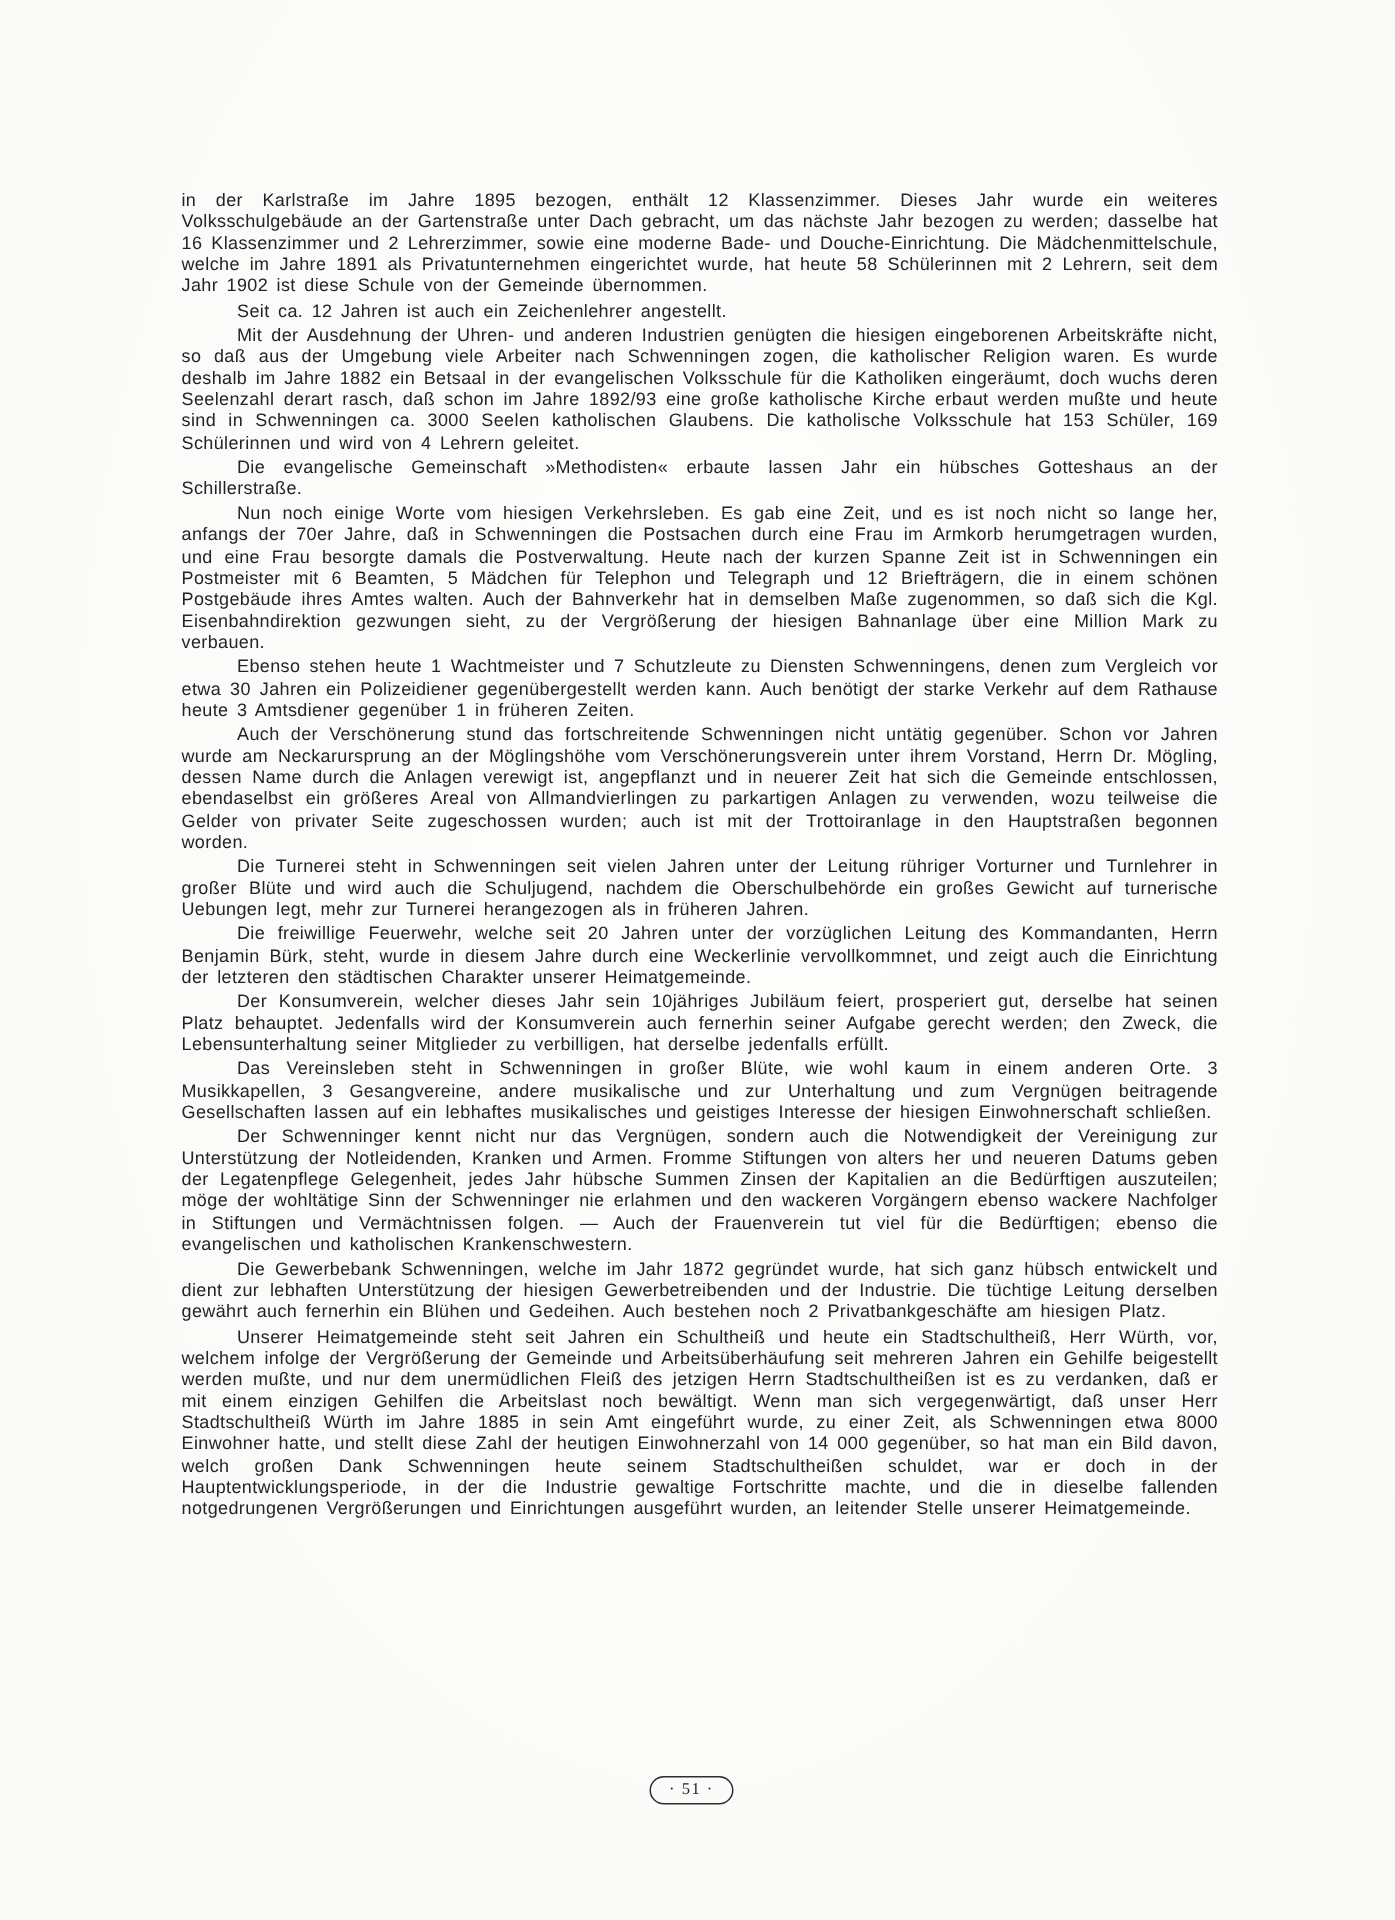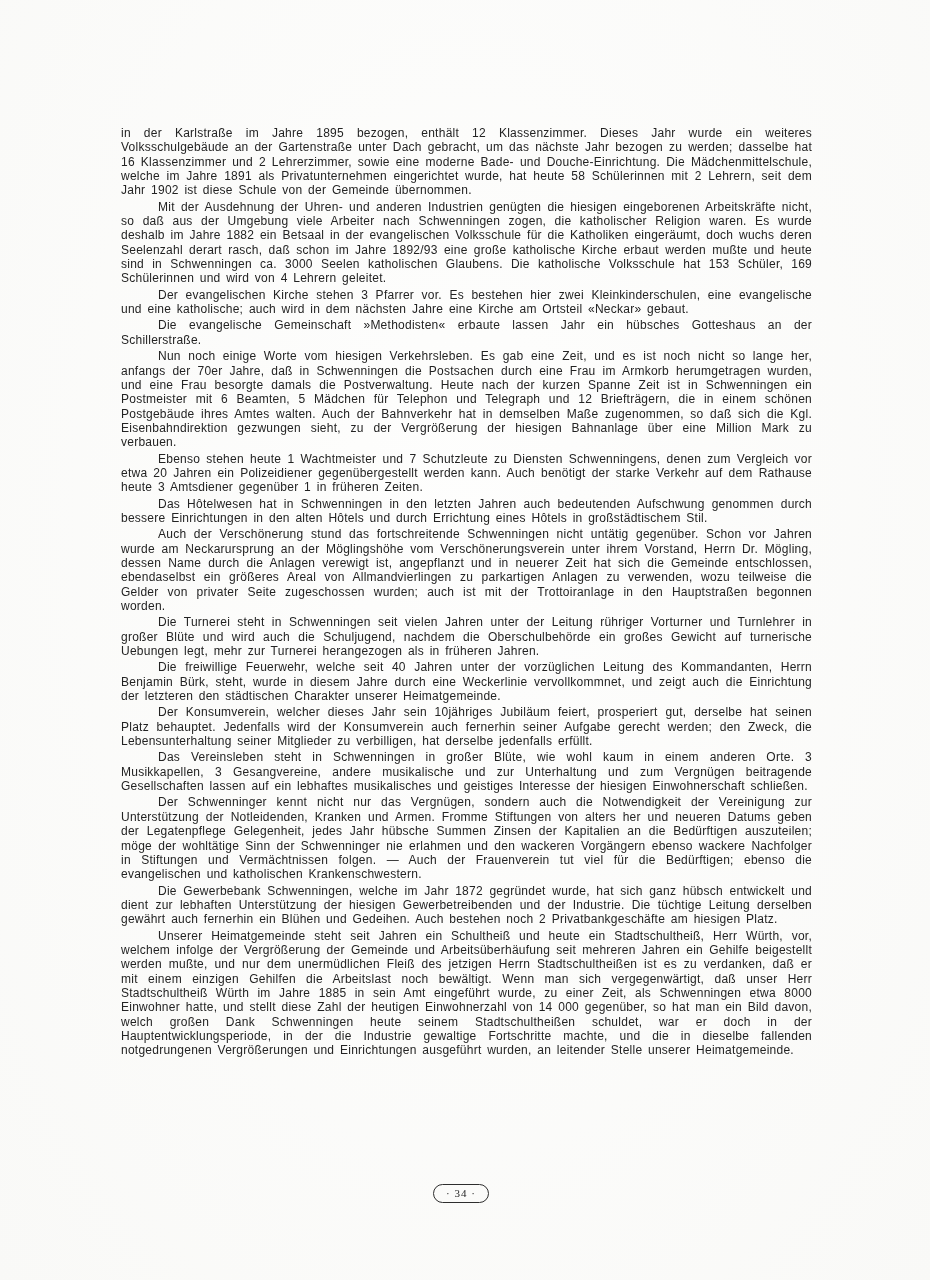--- a/index.html
+++ b/index.html
@@ -56,29 +56,28 @@
     background: transparent;
   }
 </style>
 </head>
 <body>
 
 <div class="sheet">
   <div class="text-block">
 
   <p class="para no-indent">in der Karlstraße im Jahre 1895 bezogen, enthält 12 Klassenzimmer.  Dieses Jahr wurde ein weiteres Volksschulgebäude an der Gartenstraße unter Dach gebracht, um das nächste Jahr bezogen zu werden; dasselbe hat 16 Klassenzimmer und 2 Lehrerzimmer, sowie eine moderne Bade- und Douche-Einrichtung.  Die Mädchenmittelschule, welche im Jahre 1891 als Privatunternehmen eingerichtet wurde, hat heute 58 Schülerinnen mit 2 Lehrern, seit dem Jahr 1902 ist diese Schule von der Gemeinde übernommen.</p>
+      <p class="para">Seit ca. 12 Jahren ist auch ein Zeichenlehrer angestellt.</p>
       <p class="para">Mit der Ausdehnung der Uhren- und anderen Industrien genügten die hiesigen eingeborenen Arbeitskräfte nicht, so daß aus der Umgebung viele Arbeiter nach Schwenningen zogen, die katholischer Religion waren.  Es wurde deshalb im Jahre 1882 ein Betsaal in der evangelischen Volksschule für die Katholiken eingeräumt, doch wuchs deren Seelenzahl derart rasch, daß schon im Jahre 1892/93 eine große katholische Kirche erbaut werden mußte und heute sind in Schwenningen ca. 3000 Seelen katholischen Glaubens.  Die katholische Volksschule hat 153 Schüler, 169 Schülerinnen und wird von 4 Lehrern geleitet.</p>
-      <p class="para">Der evangelischen Kirche stehen 3 Pfarrer vor.  Es bestehen hier zwei Kleinkinderschulen, eine evangelische und eine katholische; auch wird in dem nächsten Jahre eine Kirche am Ortsteil «Neckar» gebaut.</p>
       <p class="para">Die evangelische Gemeinschaft »Methodisten« erbaute lassen Jahr ein hübsches Gotteshaus an der Schillerstraße.</p>
       <p class="para">Nun noch einige Worte vom hiesigen Verkehrsleben.  Es gab eine Zeit, und es ist noch nicht so lange her, anfangs der 70er Jahre, daß in Schwenningen die Postsachen durch eine Frau im Armkorb herumgetragen wurden, und eine Frau besorgte damals die Postverwaltung.  Heute nach der kurzen Spanne Zeit ist in Schwenningen ein Postmeister mit 6 Beamten, 5 Mädchen für Telephon und Telegraph und 12 Briefträgern, die in einem schönen Postgebäude ihres Amtes walten.  Auch der Bahnverkehr hat in demselben Maße zugenommen, so daß sich die Kgl. Eisenbahndirektion gezwungen sieht, zu der Vergrößerung der hiesigen Bahnanlage über eine Million Mark zu verbauen.</p>
-      <p class="para">Ebenso stehen heute 1 Wachtmeister und 7 Schutzleute zu Diensten Schwenningens, denen zum Vergleich vor etwa 20 Jahren ein Polizeidiener gegenübergestellt werden kann.  Auch benötigt der starke Verkehr auf dem Rathause heute 3 Amtsdiener gegenüber 1 in früheren Zeiten.</p>
-      <p class="para">Das Hôtelwesen hat in Schwenningen in den letzten Jahren auch bedeutenden Aufschwung genommen durch bessere Einrichtungen in den alten Hôtels und durch Errichtung eines Hôtels in großstädtischem Stil.</p>
+      <p class="para">Ebenso stehen heute 1 Wachtmeister und 7 Schutzleute zu Diensten Schwenningens, denen zum Vergleich vor etwa 30 Jahren ein Polizeidiener gegenübergestellt werden kann.  Auch benötigt der starke Verkehr auf dem Rathause heute 3 Amtsdiener gegenüber 1 in früheren Zeiten.</p>
       <p class="para">Auch der Verschönerung stund das fortschreitende Schwenningen nicht untätig gegenüber.  Schon vor Jahren wurde am Neckarursprung an der Möglingshöhe vom Verschönerungsverein unter ihrem Vorstand, Herrn Dr. Mögling, dessen Name durch die Anlagen verewigt ist, angepflanzt und in neuerer Zeit hat sich die Gemeinde entschlossen, ebendaselbst ein größeres Areal von Allmandvierlingen zu parkartigen Anlagen zu verwenden, wozu teilweise die Gelder von privater Seite zugeschossen wurden; auch ist mit der Trottoiranlage in den Hauptstraßen begonnen worden.</p>
       <p class="para">Die Turnerei steht in Schwenningen seit vielen Jahren unter der Leitung rühriger Vorturner und Turnlehrer in großer Blüte und wird auch die Schuljugend, nachdem die Oberschulbehörde ein großes Gewicht auf turnerische Uebungen legt, mehr zur Turnerei herangezogen als in früheren Jahren.</p>
-      <p class="para">Die freiwillige Feuerwehr, welche seit 40 Jahren unter der vorzüglichen Leitung des Kommandanten, Herrn Benjamin Bürk, steht, wurde in diesem Jahre durch eine Weckerlinie vervollkommnet, und zeigt auch die Einrichtung der letzteren den städtischen Charakter unserer Heimatgemeinde.</p>
+      <p class="para">Die freiwillige Feuerwehr, welche seit 20 Jahren unter der vorzüglichen Leitung des Kommandanten, Herrn Benjamin Bürk, steht, wurde in diesem Jahre durch eine Weckerlinie vervollkommnet, und zeigt auch die Einrichtung der letzteren den städtischen Charakter unserer Heimatgemeinde.</p>
       <p class="para">Der Konsumverein, welcher dieses Jahr sein 10jähriges Jubiläum feiert, prosperiert gut, derselbe hat seinen Platz behauptet.  Jedenfalls wird der Konsumverein auch fernerhin seiner Aufgabe gerecht werden; den Zweck, die Lebensunterhaltung seiner Mitglieder zu verbilligen, hat derselbe jedenfalls erfüllt.</p>
       <p class="para">Das Vereinsleben steht in Schwenningen in großer Blüte, wie wohl kaum in einem anderen Orte.  3 Musikkapellen, 3 Gesangvereine, andere musikalische und zur Unterhaltung und zum Vergnügen beitragende Gesellschaften lassen auf ein lebhaftes musikalisches und geistiges Interesse der hiesigen Einwohnerschaft schließen.</p>
       <p class="para">Der Schwenninger kennt nicht nur das Vergnügen, sondern auch die Notwendigkeit der Vereinigung zur Unterstützung der Notleidenden, Kranken und Armen.  Fromme Stiftungen von alters her und neueren Datums geben der Legatenpflege Gelegenheit, jedes Jahr hübsche Summen Zinsen der Kapitalien an die Bedürftigen auszuteilen; möge der wohltätige Sinn der Schwenninger nie erlahmen und den wackeren Vorgängern ebenso wackere Nachfolger in Stiftungen und Vermächtnissen folgen. — Auch der Frauenverein tut viel für die Bedürftigen; ebenso die evangelischen und katholischen Krankenschwestern.</p>
       <p class="para">Die Gewerbebank Schwenningen, welche im Jahr 1872 gegründet wurde, hat sich ganz hübsch entwickelt und dient zur lebhaften Unterstützung der hiesigen Gewerbetreibenden und der Industrie.  Die tüchtige Leitung derselben gewährt auch fernerhin ein Blühen und Gedeihen.  Auch bestehen noch 2 Privatbankgeschäfte am hiesigen Platz.</p>
       <p class="para">Unserer Heimatgemeinde steht seit Jahren ein Schultheiß und heute ein Stadtschultheiß, Herr Würth, vor, welchem infolge der Vergrößerung der Gemeinde und Arbeitsüberhäufung seit mehreren Jahren ein Gehilfe beigestellt werden mußte, und nur dem unermüdlichen Fleiß des jetzigen Herrn Stadtschultheißen ist es zu verdanken, daß er mit einem einzigen Gehilfen die Arbeitslast noch bewältigt. Wenn man sich vergegenwärtigt, daß unser Herr Stadtschultheiß Würth im Jahre 1885 in sein Amt eingeführt wurde, zu einer Zeit, als Schwenningen etwa 8000 Einwohner hatte, und stellt diese Zahl der heutigen Einwohnerzahl von 14 000 gegenüber, so hat man ein Bild davon, welch großen Dank Schwenningen heute seinem Stadtschultheißen schuldet, war er doch in der Hauptentwicklungsperiode, in der die Industrie gewaltige Fortschritte machte, und die in dieselbe fallenden notgedrungenen Vergrößerungen und Einrichtungen ausgeführt wurden, an leitender Stelle unserer Heimatgemeinde.</p>
     </div>
-  <div class="page-number-badge">· 34 ·</div>
+  <div class="page-number-badge">· 51 ·</div>
 </div>
 
 </body></html>

